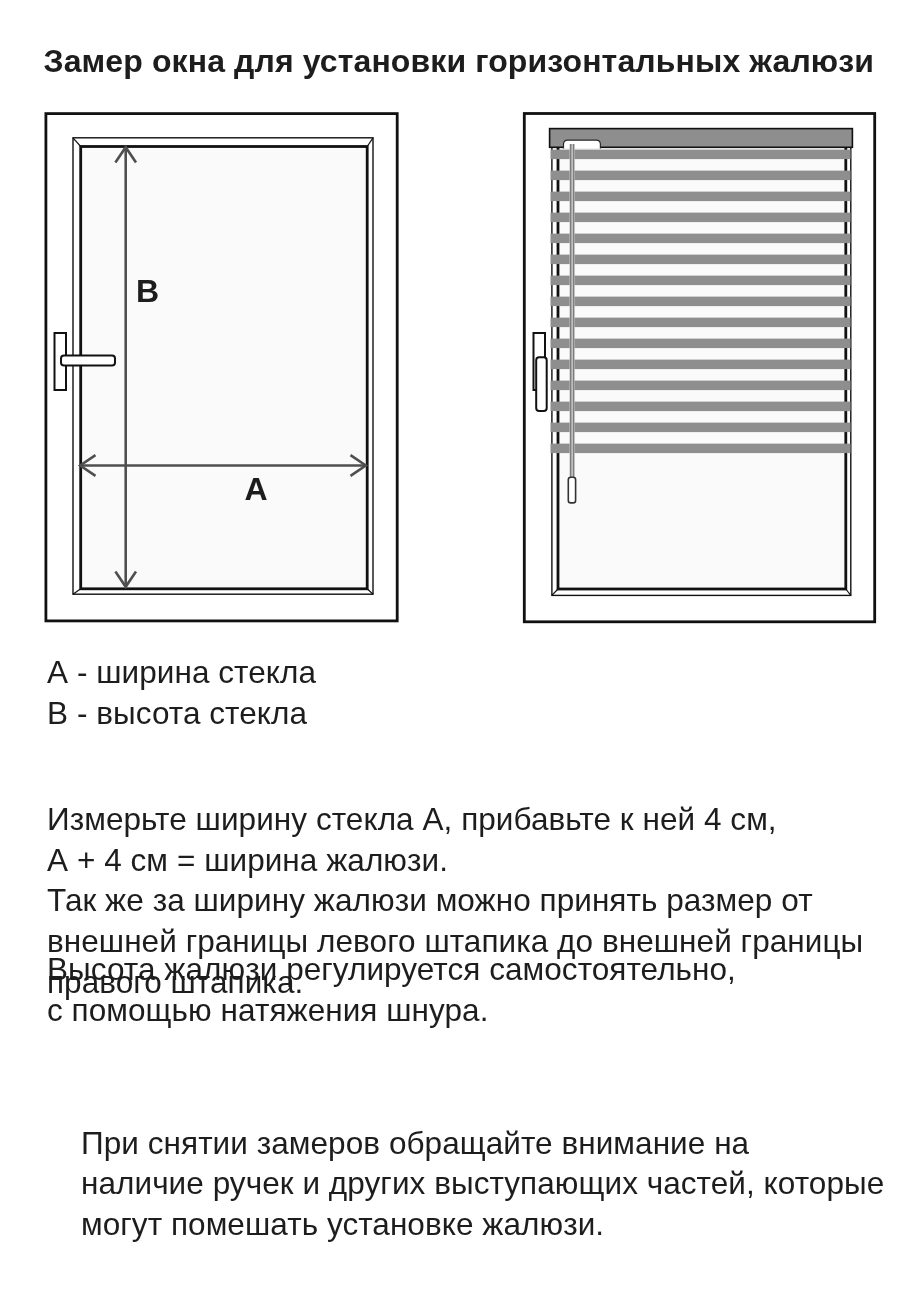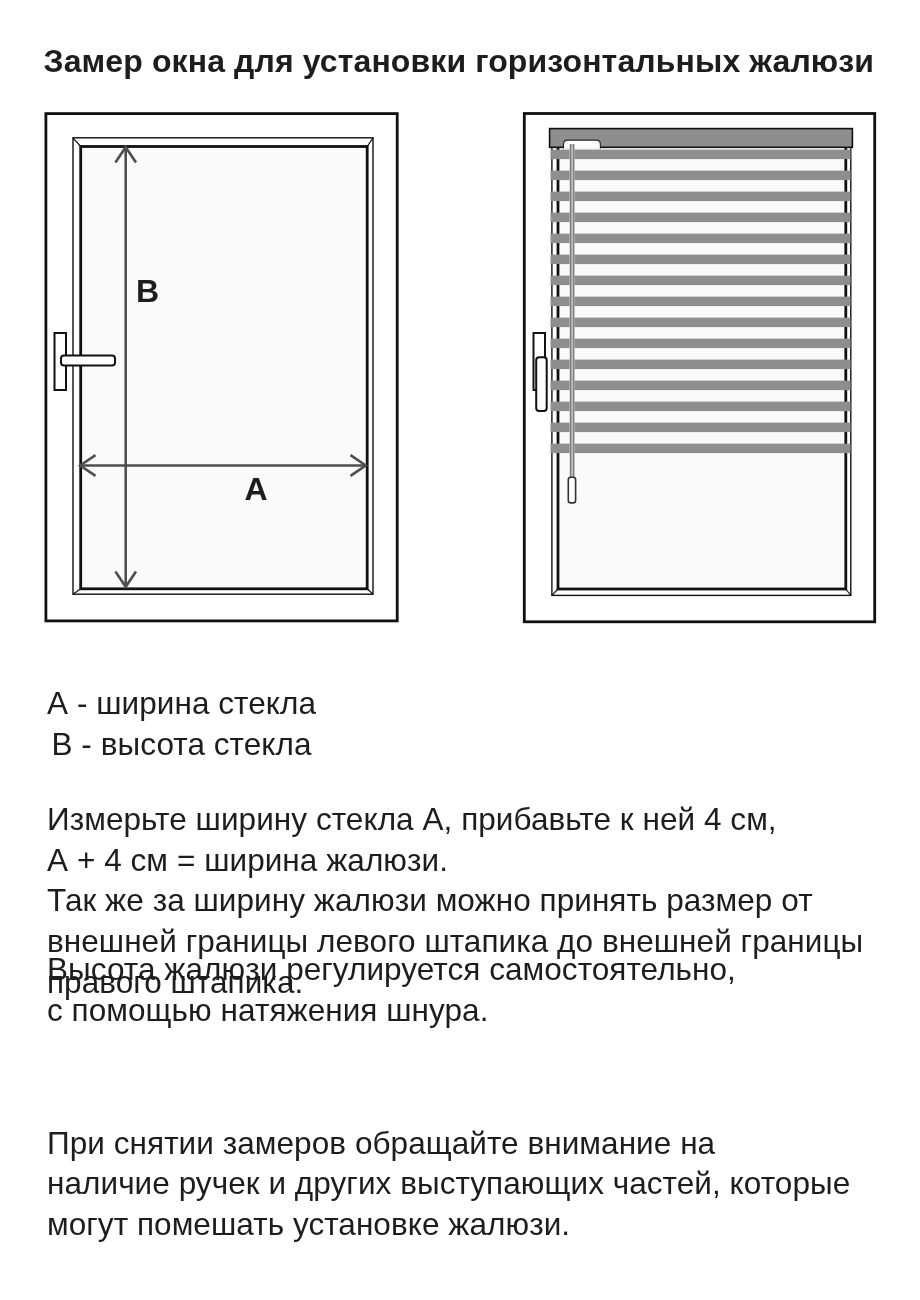--- a/index.html
+++ b/index.html
@@ -89,19 +89,19 @@
     <line x1="573.5" y1="144" x2="573.5" y2="477" stroke="#7e7e7e" stroke-width="1.8"></line>
   </g>
 
   <rect x="568.3" y="477.3" width="7.3" height="25.6" rx="2.5" fill="#ffffff" stroke="#333333" stroke-width="1.6"></rect>
 
   <rect x="533.5" y="333" width="11.5" height="57" fill="#ffffff" stroke="#111111" stroke-width="2"></rect>
 
   <rect x="536.2" y="357.3" width="10.5" height="53.7" rx="3" fill="#ffffff" stroke="#111111" stroke-width="2"></rect>
 </svg>
 
-<div class="txt" style="top:683px;text-align:center;">А - ширина стекла<br>В - высота стекла</div>
+<div class="txt" style="top:652px;">А - ширина стекла<br>В - высота стекла</div>
 
 <div class="txt" style="top:799px;">Измерьте ширину стекла А, прибавьте к ней 4 см,<br>А + 4 см = ширина жалюзи.<br>Так же за ширину жалюзи можно принять размер от<br>внешней границы левого штапика до внешней границы<br>правого штапика.</div>
 
 <div class="txt" style="top:949px;">Высота жалюзи регулируется самостоятельно,<br>с помощью натяжения шнура.</div>
 
-<div class="txt" style="top:1122.5px;">При снятии замеров обращайте внимание на<br>наличие ручек и других выступающих частей, которые<br>могут помешать установке жалюзи.</div>
+<div class="txt" style="top:1122.5px;margin-left:34px;">При снятии замеров обращайте внимание на<br>наличие ручек и других выступающих частей, которые<br>могут помешать установке жалюзи.</div>
 
 </body></html>

